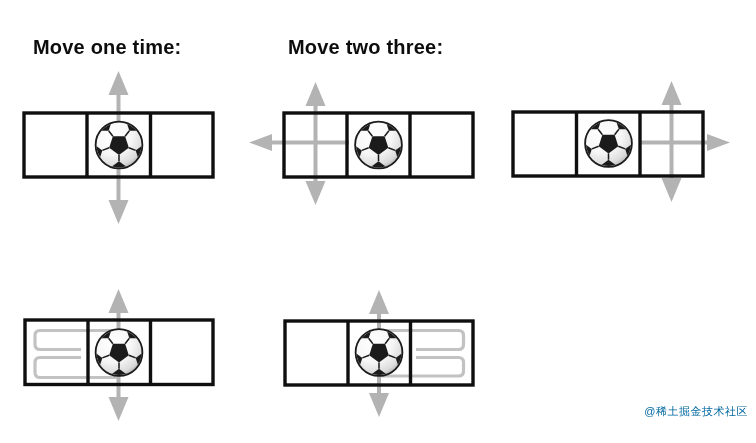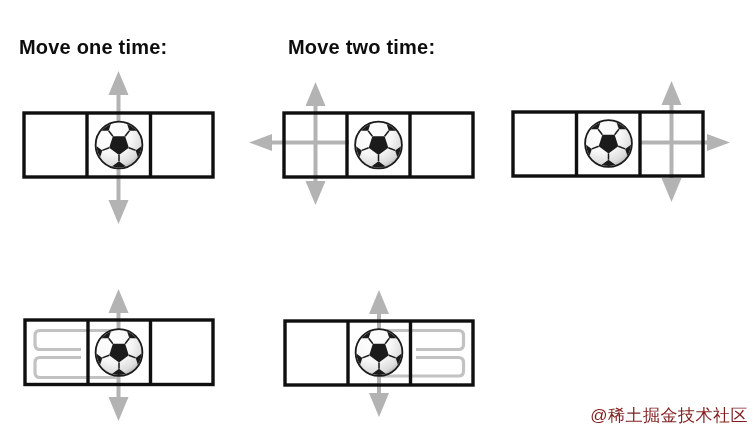--- a/index.html
+++ b/index.html
@@ -5,25 +5,25 @@
   html,body{margin:0;padding:0}
   body{
     width:756px;height:443px;position:relative;background:#ffffff;
     font-family:"Liberation Sans","DejaVu Sans",sans-serif;overflow:hidden;
   }
   .stage{position:absolute;left:0;top:0;width:756px;height:443px}
   .section-label{
     position:absolute;font-weight:700;color:#0d0d0d;font-size:20px;
     letter-spacing:.2px;white-space:nowrap;line-height:22px;
   }
-  #label-move-one{left:19px;top:36px}
+  #label-move-one{left:33px;top:36px}
   #label-move-two{left:288px;top:36px}
   #label-move-three{left:28px;top:254px;font-size:21px}
   .watermark{
-    position:absolute;right:8px;top:404px;font-size:17px;color:#7f1d1d;
+    position:absolute;right:8px;top:404px;font-size:11px;color:#0369a1;
     letter-spacing:.5px;white-space:nowrap;
   }
   svg{position:absolute;left:0;top:0}
   .arrow-line{stroke:#b3b3b3;stroke-width:4;fill:none}
   .arrow-head{fill:#b3b3b3;stroke:none}
   .grid-box{fill:none;stroke:#0f0f0f;stroke-width:3.4}
   .divider{stroke:#0f0f0f;stroke-width:3.4}
   .move-path{fill:none;stroke:#c2c2c2;stroke-width:3.2}
 </style>
 </head>
@@ -115,16 +115,16 @@
       <path class="move-path" d="M381,330.5 L458.5,330.5 Q463.5,330.5 463.5,335.5 L463.5,344.5 Q463.5,349.5 458.5,349.5 L416,349.5"></path>
       <path class="move-path" d="M416,357.5 L458.5,357.5 Q463.5,357.5 463.5,362.5 L463.5,371 Q463.5,376 458.5,376 L381,376"></path>
       <rect class="grid-box" x="285" y="321" width="188" height="64"></rect>
       <line class="divider" x1="348" y1="321" x2="348" y2="385"></line>
       <line class="divider" x1="410.5" y1="321" x2="410.5" y2="385"></line>
       <use href="#ball" transform="translate(352,325.5) scale(0.9)"></use>
     </g>
   </svg>
 
   <div class="section-label" id="label-move-one">Move one time:</div>
-  <div class="section-label" id="label-move-two">Move two time:</div>
+  <div class="section-label" id="label-move-two">Move two three:</div>
 
   <div class="watermark">@稀土掘金技术社区</div>
 </div>
 
 </body></html>

